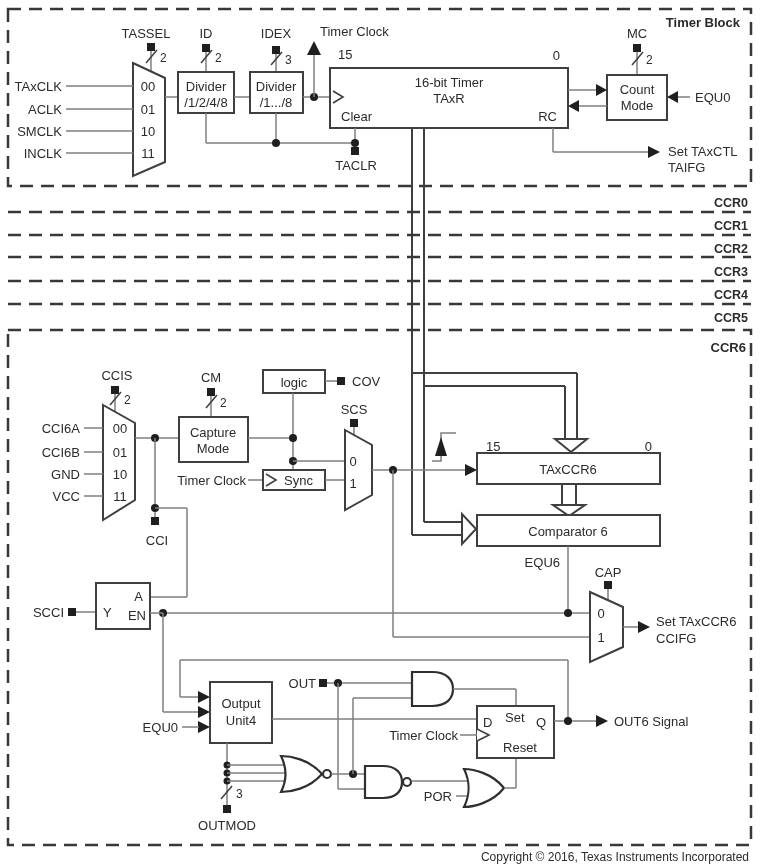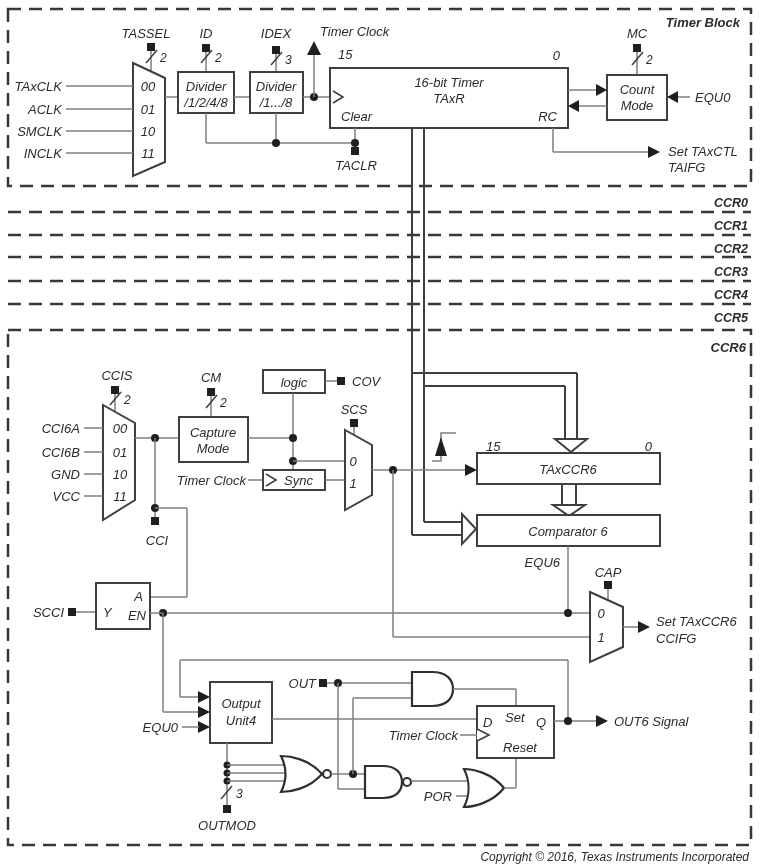--- a/index.html
+++ b/index.html
@@ -1,16 +1,16 @@
 <!DOCTYPE html>
 <html><head>
 <meta charset="utf-8">
 <style>
   html,body{margin:0;padding:0;background:#fff;}
-  .page{width:760px;height:866px;background:#fff;position:relative;font-style:italic;}
+  .page{width:760px;height:866px;background:#fff;position:relative;}
   svg text{font-family:"Liberation Sans",sans-serif;fill:#2b2b2b;font-size:13px;}
   svg .b{font-weight:bold;}
   svg .s12{font-size:12px;}
   svg .s11{font-size:12.5px;}
   svg .mid{text-anchor:middle;}
   svg .end{text-anchor:end;}
   .wire{stroke:#7f7f7f;stroke-width:1.5;fill:none;}
   .busline{stroke:#3f3f3f;stroke-width:2;fill:none;}
   .box{fill:#fff;stroke:#3f3f3f;stroke-width:2;}
   .gate{fill:#fff;stroke:#2f2f2f;stroke-width:2.2;}

